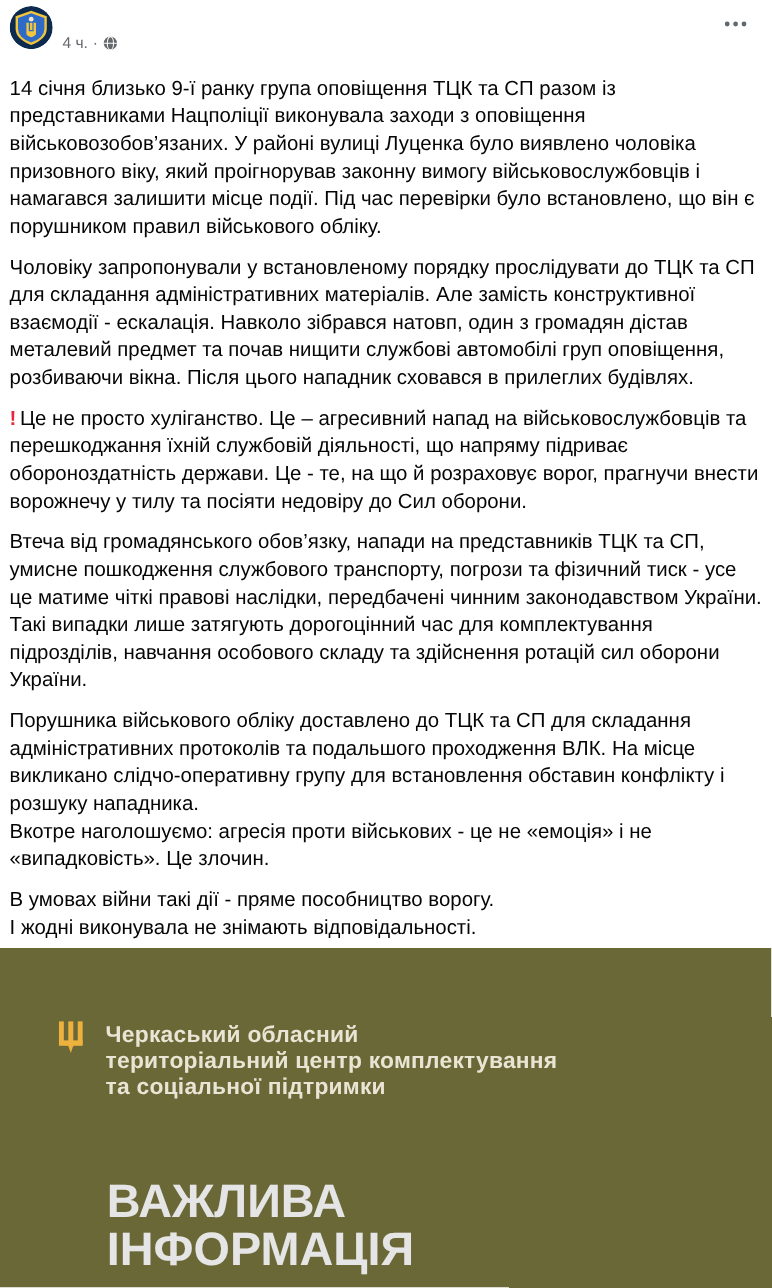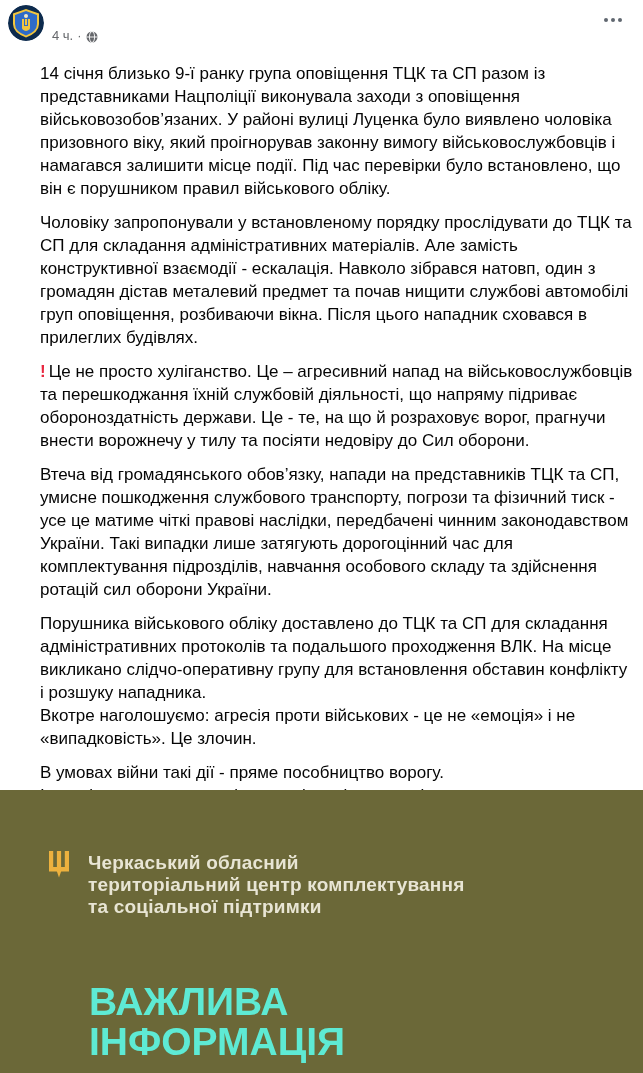--- a/index.html
+++ b/index.html
@@ -20,37 +20,36 @@
     overflow:hidden; cursor:pointer;
   }
   .page-name {
     position:absolute; left:52px; top:8px;
     font-size:15px; font-weight:700; color:#050505;
     cursor:pointer; white-space:nowrap;
   }
   .meta-row {
     position:absolute; left:52px; top:28px;
     font-size:13px; color:#65676b;
-    display:flex; align-items:flex-end; gap:4px;
+    display:flex; align-items:center; gap:4px;
   }
   .more-btn {
     position:absolute; right:16px; top:10px;
     width:28px; height:20px;
     display:flex; align-items:center; justify-content:center;
     gap:3px; cursor:pointer;
   }
   .more-btn .dot { width:4px; height:4px; border-radius:50%; background:#606770; }
 
   
   .post-text {
     margin-top:12px;
     padding:0 8px;
     font-size:17px; line-height:23px;
     color:#050505;
-    margin-left:32px;
   }
   .post-text p {
     margin:0 0 11px 0;
     white-space:pre-line;
   }
   .post-text p:last-child { margin-bottom:0; }
   .excl {
     color:#e8273f; font-weight:900;
     margin-right:3px;
   }
@@ -66,21 +65,21 @@
   .org-name {
     position:absolute; left:88px; top:62px;
     font-size:19px; line-height:22px; font-weight:700;
     color:#e8e5d4;
     white-space:pre-line;
     letter-spacing:0.2px;
   }
   .big-title {
     position:absolute; left:89px; top:192px;
     font-size:39px; line-height:40px; font-weight:800;
-    color:#5eead4;
+    color:#e5e5e5;
     white-space:pre-line;
     letter-spacing:0px;
   }
 </style>
 </head>
 <body>
 
 <div class="screenshot">
 
   <div class="post-header">

